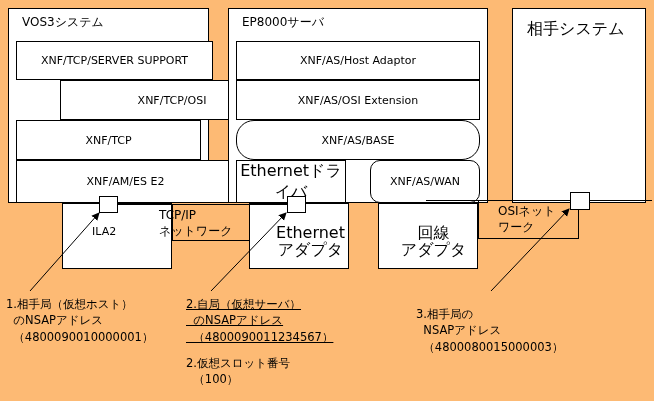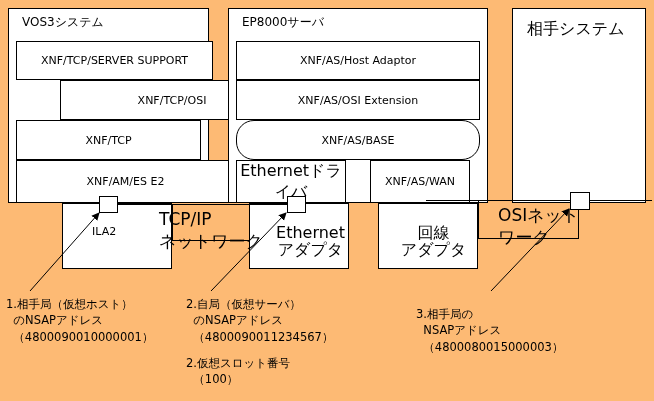--- a/index.html
+++ b/index.html
@@ -43,21 +43,21 @@
     font-size: 11px;
   }
   .jp {
     font-size: 16px;
   }
   .note {
     font-size: 11.5px;
     line-height: 1.42;
   }
   .netlabel {
-    font-size: 17px;
+    font-size: 12px;
     line-height: 1.3;
   }
   .connector {
     position: absolute;
     border: 1px solid #000000;
     background: #ffffff;
     box-sizing: border-box;
     z-index: 6;
   }
   .hline {
@@ -93,21 +93,21 @@
   <div class="box ctr layer" style="left:16px; top:120px; width:185px; height:40px;">XNF/TCP</div>
   <div class="box ctr layer" style="left:16px; top:160px; width:219px; height:43px;">XNF/AM/ES E2</div>
 
   <div class="box" style="left:228px; top:8px; width:260px; height:195px;"></div>
   <div class="label sysname" style="left:242px; top:16px;">EP8000サーバ</div>
 
   <div class="box ctr layer" style="left:236px; top:41px; width:244px; height:39px;">XNF/AS/Host Adaptor</div>
   <div class="box ctr layer" style="left:236px; top:80px; width:244px; height:40px;">XNF/AS/OSI Extension</div>
   <div class="box ctr layer" style="left:236px; top:120px; width:244px; height:40px;border-radius:18px;">XNF/AS/BASE</div>
   <div class="box ctr jp" style="left:236px; top:160px; width:110px; height:43px;text-align:center;">Ethernetドライバ</div>
-  <div class="box ctr layer" style="left:370px; top:160px; width:100px; height:43px;">XNF/AS/WAN</div>
+  <div class="box ctr layer" style="left:370px; top:160px; width:110px; height:43px;border-radius:10px;">XNF/AS/WAN</div>
 
   <div class="box" style="left:512px; top:8px; width:134px; height:195px;"></div>
   <div class="label jp" style="left:527px; top:20px;">相手システム</div>
 
   <div class="box" style="left:62px; top:203px; width:110px; height:66px;"></div>
   <div class="label layer" style="left:92px; top:226px;">ILA2</div>
 
   <div class="box" style="left:249px; top:203px; width:100px; height:66px;"></div>
   <div class="label jp ctr" style="left:249px; top:224px; width:123px; height:34px;">Ethernet
 アダプタ</div>
@@ -133,21 +133,21 @@
   <div class="vline" style="left:62px; top:203px; height:0px;"></div>
 
   <div class="connector" style="left:99px; top:196px; width:19px; height:17px;"></div>
   <div class="connector" style="left:287px; top:196px; width:19px; height:17px;"></div>
   <div class="connector" style="left:570px; top:192px; width:20px; height:18px;"></div>
 
   <div class="label note" style="left:6px; top:296px;"><span style="white-space: pre;">1.相手局（仮想ホスト）
   のNSAPアドレス
   （4800090010000001）</span></div>
 
-  <div class="label note" style="left:186px; top:296px;"><span style="white-space: pre;">2.自局（仮想サーバ）
+  <div class="label note" style="left:186px; top:296px;"><span style="white-space: pre; text-decoration: underline;">2.自局（仮想サーバ）
   のNSAPアドレス
   （4800090011234567）</span></div>
 
   <div class="label note" style="left:186px; top:355px;"><span style="white-space: pre;">2.仮想スロット番号
   （100）</span></div>
 
   <div class="label note" style="left:416px; top:306px;"><span style="white-space: pre;">3.相手局の
   NSAPアドレス
   （4800080015000003）</span></div>
 

